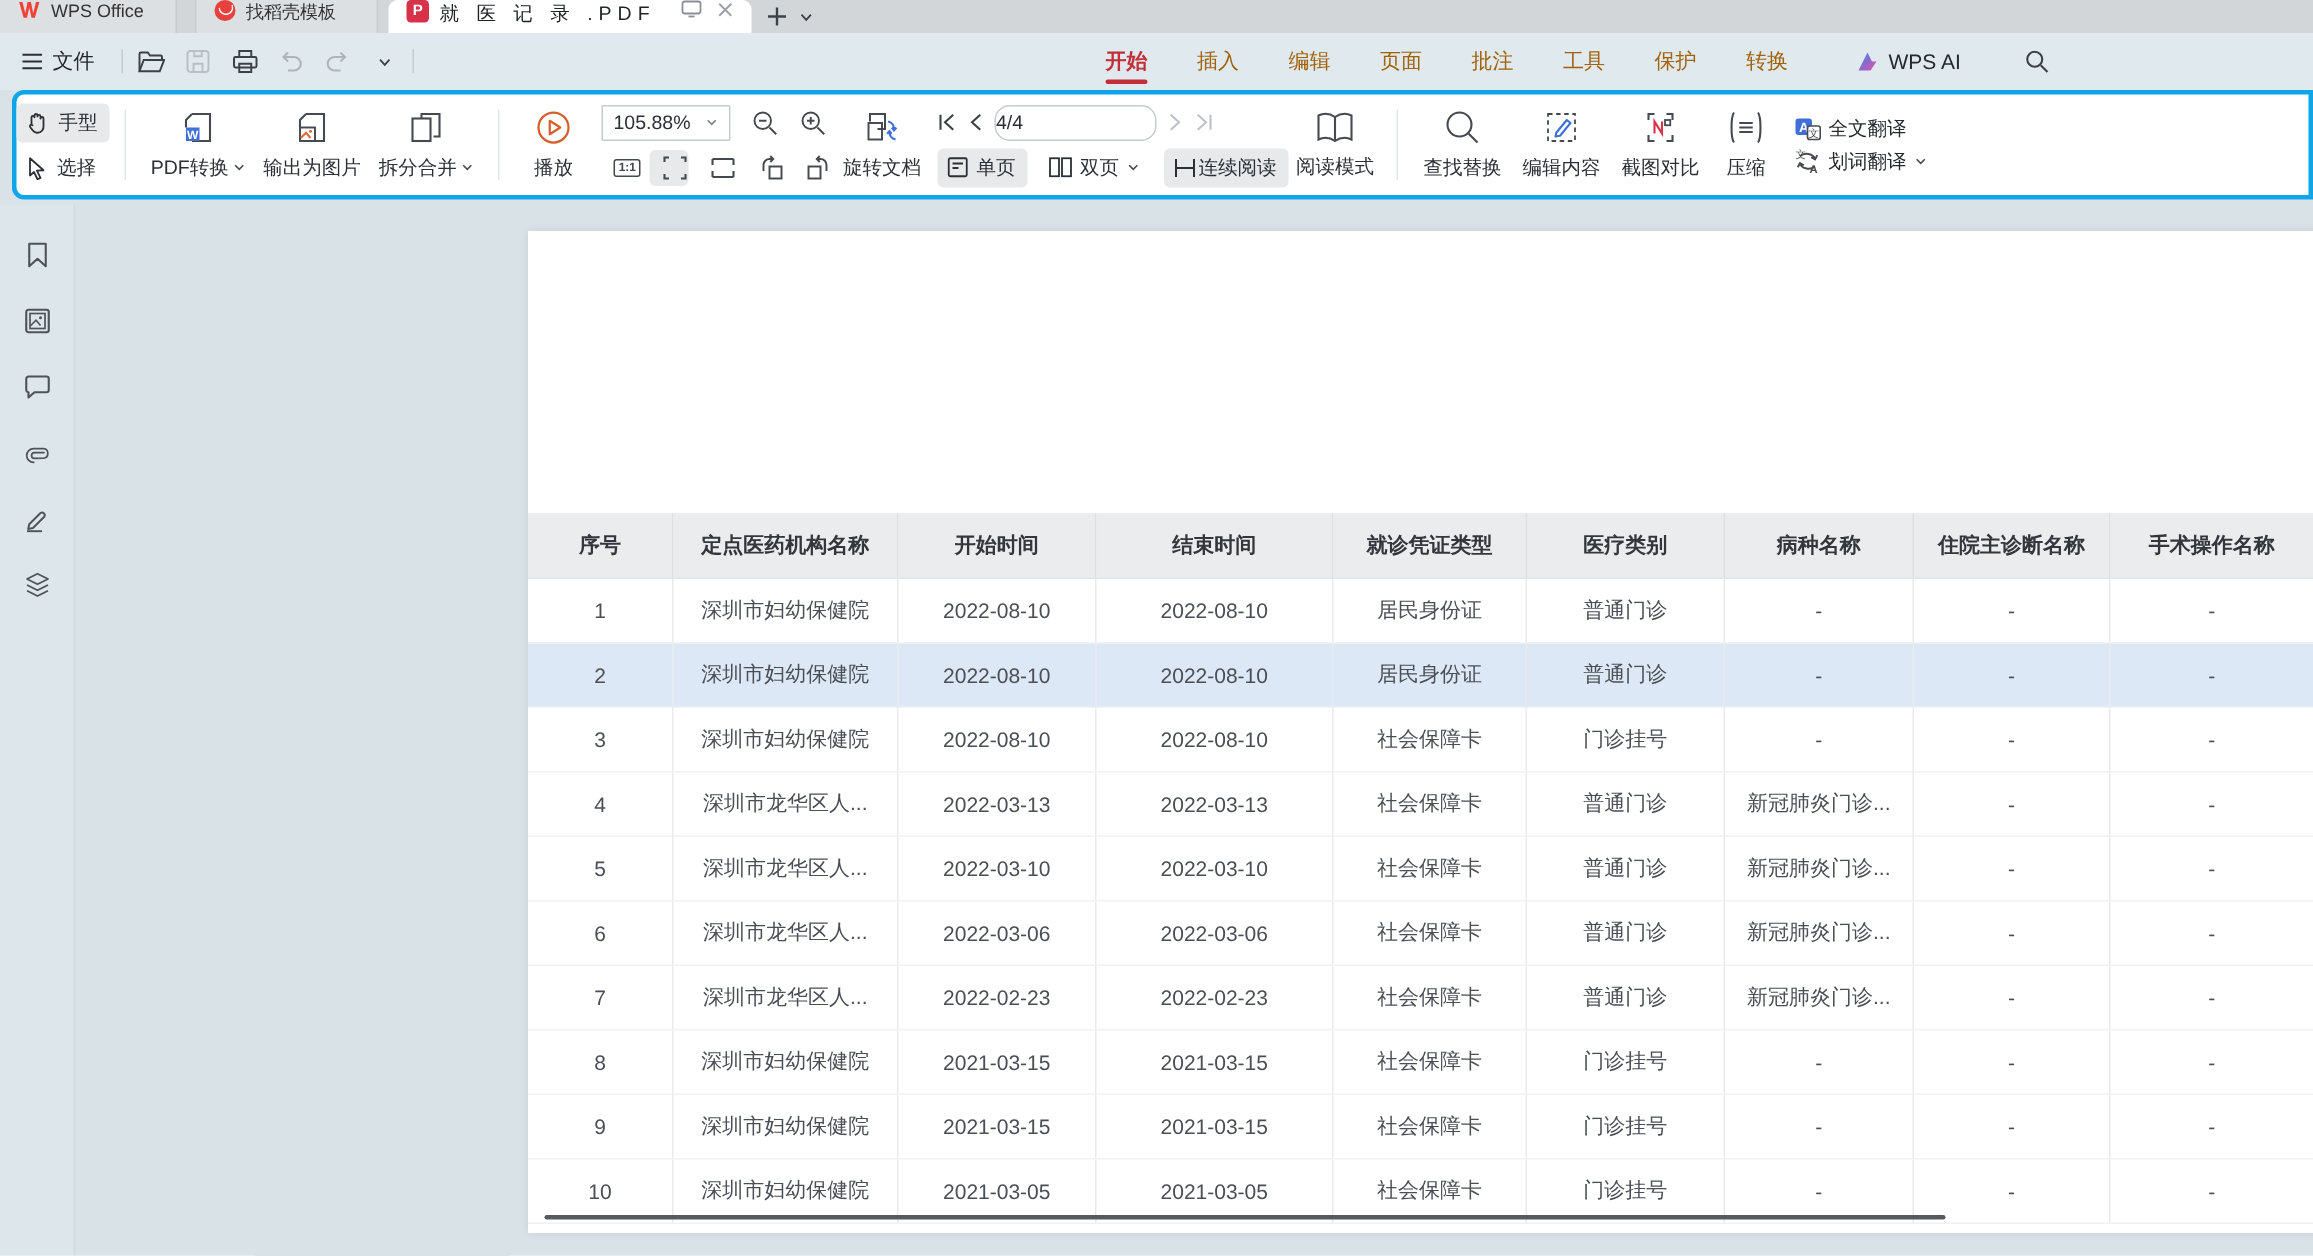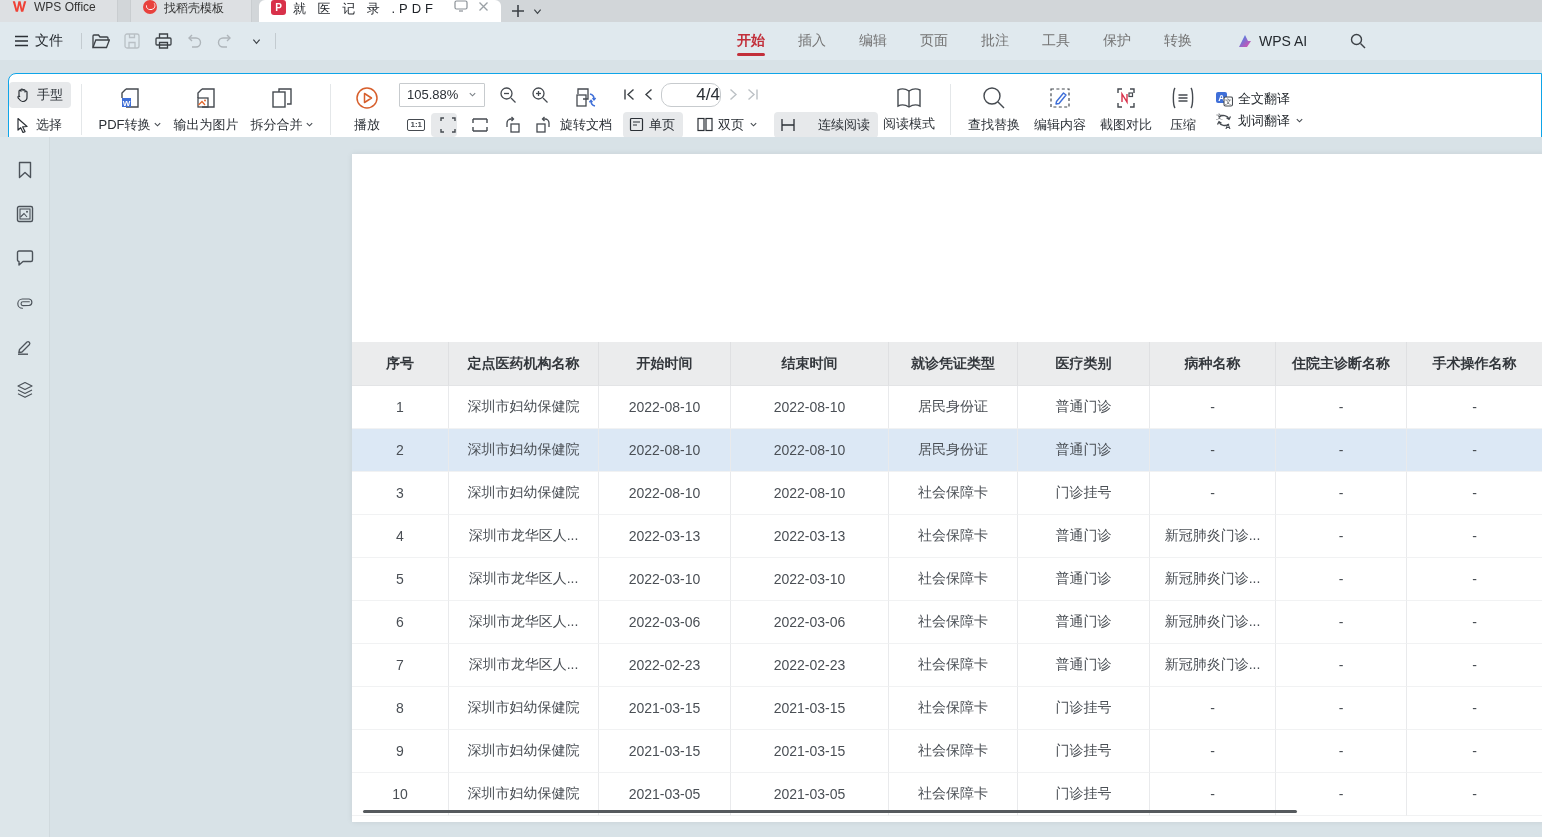--- a/index.html
+++ b/index.html
@@ -28,48 +28,48 @@
   .tabbar-plus { display:flex; align-items:center; gap:8px; padding:0 10px; }
 
   
   .menubar { position:absolute; left:0; top:22px; width:1542px; height:38px;
     background:#e0e9ee; display:flex; align-items:center; font-size:14px; }
   .file-btn { display:flex; align-items:center; gap:6px; padding:0 10px 0 14px; cursor:pointer; }
   .qa-sep { width:1px; height:16px; background:#c3cbd0; margin:0 8px; }
   .qa-icons { display:flex; align-items:center; gap:9px; }
   .qa-btn { width:22px; height:22px; display:flex; align-items:center; justify-content:center; cursor:pointer; }
   .menus { position:absolute; left:735px; top:0; height:38px; display:flex; align-items:center; gap:29px; }
-  .menu-item { cursor:pointer; color:#737373; position:relative; padding:8px 2px; }
+  .menu-item { cursor:pointer; color:#a16207; position:relative; padding:8px 2px; }
   .menu-item.active { color:#c22f3a; font-weight:bold; }
   .menu-item.active::after { content:""; position:absolute; left:2px; right:2px; bottom:2px;
     height:3px; background:#c22f3a; border-radius:2px; }
   .wps-ai { display:flex; align-items:center; gap:6px; margin-left:14px; cursor:pointer; }
   .menu-search { margin-left:14px; cursor:pointer; }
 
   
-  .ribbon { position:absolute; left:8px; top:73px; width:1534px; height:73px;
-    background:#ffffff; border-radius:8px 0 0 8px; border:1px solid #0ea5e9;
+  .ribbon { position:absolute; left:8px; top:60px; width:1534px; height:73px;
+    background:#ffffff; border-radius:8px 0 0 8px; border:3px solid #0ea5e9;
     display:flex; align-items:stretch; }
   .rib-sep { width:1px; background:#e4e7e9; margin:10px 10px; }
   .stack2 { display:flex; flex-direction:column; justify-content:center; gap:4px; }
   .tool-row { display:flex; align-items:center; gap:6px; height:26px; font-size:13px; color:#2b3036; }
   .pill { background:#e7e9eb; border-radius:4px; padding:2px 8px 2px 6px; }
   .plain { padding:2px 8px 2px 6px; border-radius:4px; cursor:pointer; }
   .bigbtn { width:76px; display:flex; flex-direction:column; align-items:center;
     justify-content:center; gap:6px; font-size:13px; color:#2b3036; cursor:pointer; }
   .bigbtn .lbl { white-space:nowrap; display:flex; align-items:center; gap:2px; }
   .chev { width:9px; height:9px; }
   .zoombox { width:86px; height:24px; border:1px solid #c7cbce; border-radius:1px;
     display:flex; align-items:center; justify-content:space-between; padding:0 7px; font-size:13px;
     background:#fff; cursor:pointer; }
   .iconbtn { width:26px; height:24px; display:flex; align-items:center; justify-content:flex-end;
     border-radius:4px; cursor:pointer; }
   .iconbtn.on { background:#e7e9eb; }
-  .pageinput { width:60px; height:24px; border:1px solid #c7cbce; border-radius:10px;
-    text-align:right; font-size:17px; color:#2b3036; outline:none; background:#fff; }
+  .pageinput { width:108px; height:24px; border:1px solid #c7cbce; border-radius:10px;
+    text-align:left; font-size:13px; color:#2b3036; outline:none; background:#fff; }
   .ratio { font-size:8px; font-weight:bold; border:1.4px solid #454a50; border-radius:2px;
     padding:1px 2px; color:#454a50; line-height:1; }
   .transline { display:flex; align-items:center; gap:5px; font-size:13px; cursor:pointer; white-space:nowrap; }
 
   
   .sidebar { position:absolute; left:0; top:137px; width:50px; height:700px;
     background:#dde6ea; border-right:1px solid rgba(0,0,0,0.05);
     display:flex; flex-direction:column; align-items:center; padding-top:20px; gap:18px; }
   .side-btn { width:28px; height:26px; display:flex; align-items:center; justify-content:center; cursor:pointer; }
 
@@ -361,21 +361,21 @@
       <span class="tool-row plain" style="gap:5px">
         <svg width="16" height="15" viewBox="0 0 16 15">
           <rect x="1" y="1.5" width="6" height="12" fill="none" stroke="#2b3036" stroke-width="1.2"></rect>
           <rect x="9" y="1.5" width="6" height="12" fill="none" stroke="#2b3036" stroke-width="1.2"></rect>
         </svg>
         <span>双页</span>
         <svg class="chev" viewBox="0 0 10 10">
             <path d="M2 3.5 L5 6.5 L8 3.5" fill="none" stroke="#454a50" stroke-width="1.2"></path>
           </svg>
       </span>
-      <span class="tool-row pill" style="gap:22px">
+      <span class="tool-row pill" style="gap:1px">
         <svg width="16" height="14" viewBox="0 0 16 14">
           <path d="M2 1 V13 M14 1 V13 M2 7 H14" stroke="#2b3036" stroke-width="1.3" fill="none"></path>
         </svg>
         <span>连续阅读</span>
       </span>
     </div>
   </div>
 
   <div class="bigbtn" style="width:62px">
     <svg width="26" height="22" viewBox="0 0 26 22">

